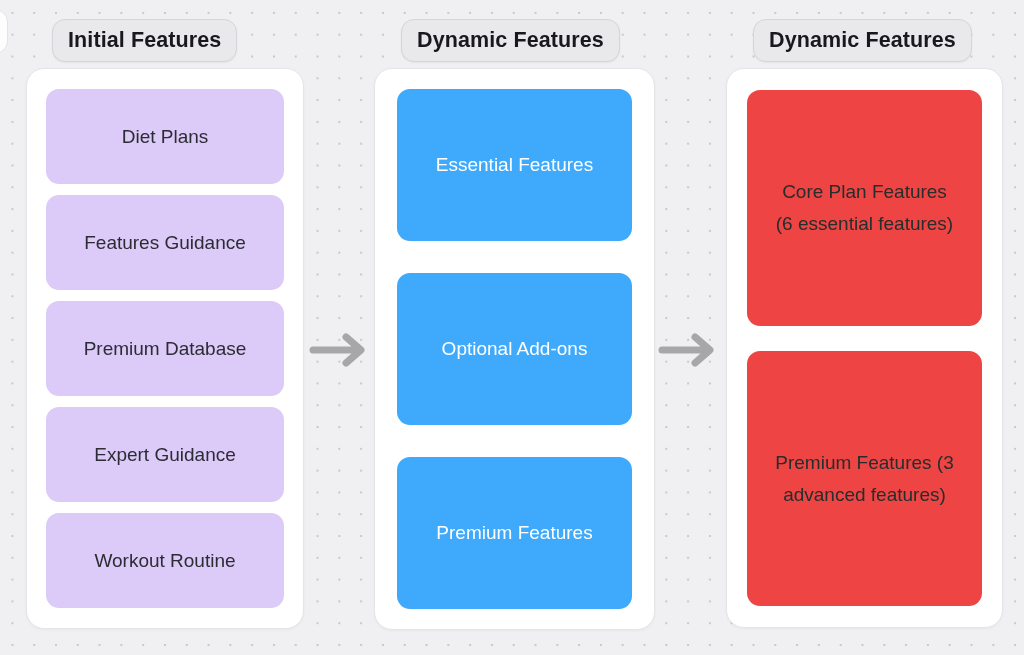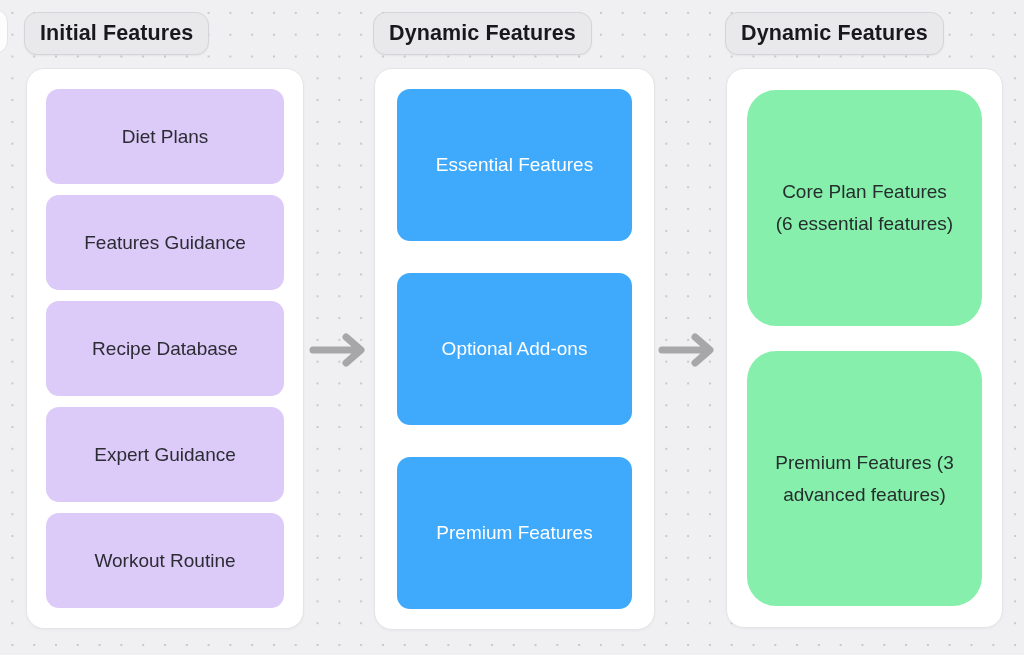--- a/index.html
+++ b/index.html
@@ -22,29 +22,30 @@
   .edge-sliver {
     position: absolute;
     left: -30px; top: 9px;
     width: 38px; height: 45px;
     background: #fdfdfd;
     border: 1.5px solid #e3e2e5;
     border-radius: 13px;
   }
   .badge {
     position: absolute;
-    top: 12px;
+    top: 19px;
     height: 43px;
     display: inline-flex;
     align-items: center;
     padding: 0 15px;
     background: #e9e8ea;
     border: 1.5px solid #d5d4d8;
     border-radius: 13px;
     box-shadow: 0 1px 2px rgba(0,0,0,0.05);
+    margin-left: 28px;
   }
   .badge span {
     font-size: 21.5px;
     font-weight: 700;
     letter-spacing: 0.1px;
     color: #18181d;
     white-space: nowrap;
   }
   .card {
     position: absolute;
@@ -63,21 +64,21 @@
     border-radius: 13px;
     display: flex;
     align-items: center;
     justify-content: center;
     text-align: center;
   }
   .pill  { flex: 1; background: #dccaf8; }
   .pill span { font-size: 19px; font-weight: 500; color: #2c2c34; }
   .blue  { flex: 1; background: #3fa9fc; }
   .blue span { font-size: 19px; font-weight: 500; color: #ffffff; }
-  .teal  { background: #86efac; border-radius: 29px; }
+  .teal  { background: #ef4444; }
   .teal span {
     display: inline-block;
     max-width: 186px;
     font-size: 19px;
     font-weight: 500;
     line-height: 32px;
     color: #252e2c;
   }
   .teal-a { height: 236px; }
   .teal-b { flex: 1; }
@@ -101,21 +102,21 @@
     <span>Initial Features</span>
   </div>
   <div class="card card1">
     <div class="node pill">
       <span>Diet Plans</span>
     </div>
     <div class="node pill">
       <span>Features Guidance</span>
     </div>
     <div class="node pill">
-      <span>Recipe Database</span>
+      <span>Premium Database</span>
     </div>
     <div class="node pill">
       <span>Expert Guidance</span>
     </div>
     <div class="node pill">
       <span>Workout Routine</span>
     </div>
   </div>
 
   <svg class="arrow arrow1" viewBox="0 0 64 40">

